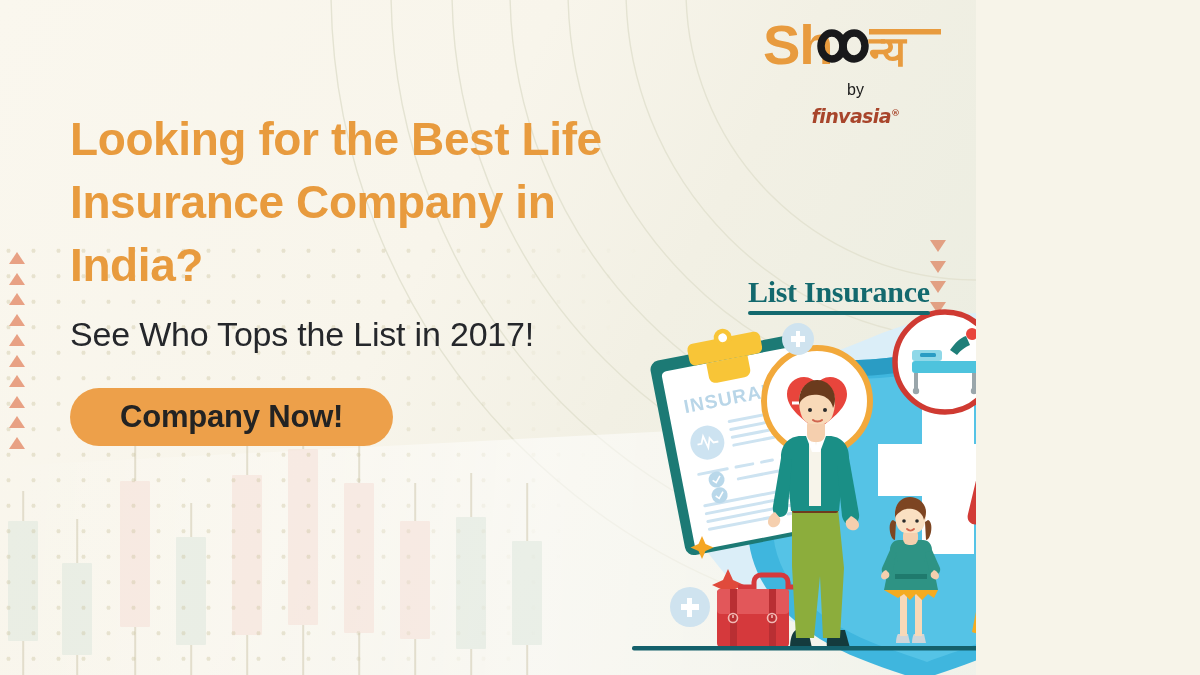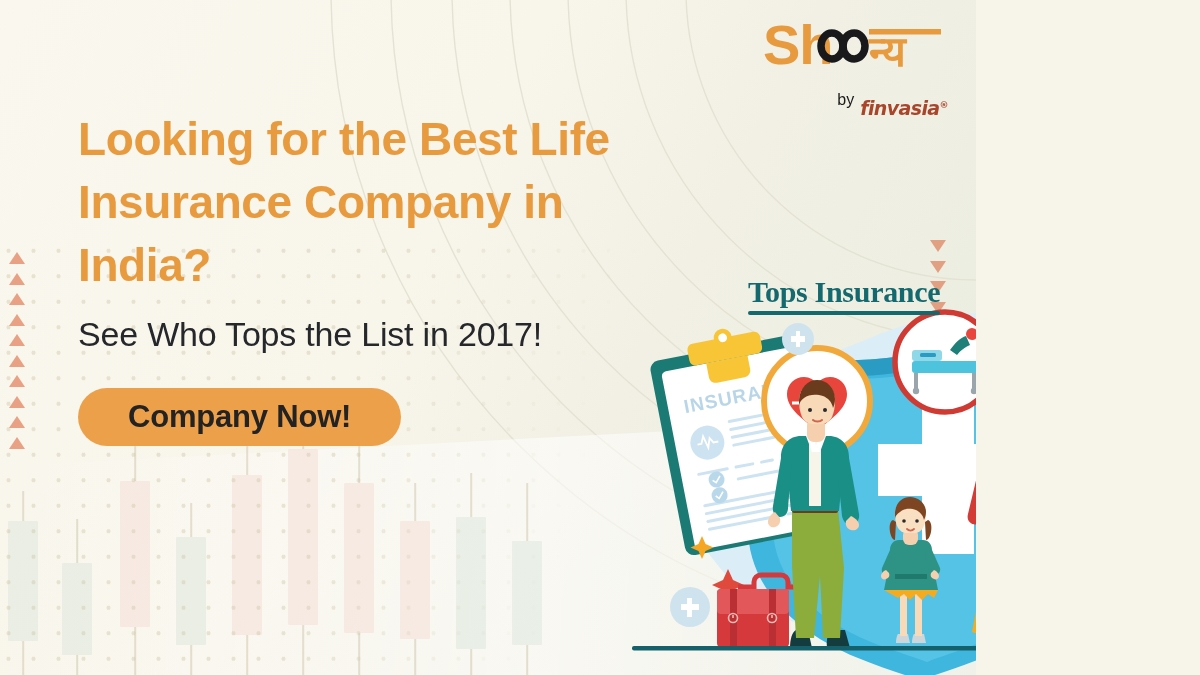--- a/index.html
+++ b/index.html
@@ -55,21 +55,21 @@
   .tri-right { right:30px; top:240px; }
   .tri {
     width:0; height:0;
     border-left:8.5px solid transparent;
     border-right:8.5px solid transparent;
   }
   .tri-up   { border-bottom:12px solid #e8a184; }
   .tri-down { border-top:12px solid #e2a083; }
 
   
-  .copy { position:absolute; left:78px; top:108px; width:600px; z-index:6; }
+  .copy { position:absolute; left:70px; top:108px; width:600px; z-index:6; }
   .headline {
     font-size:46px; line-height:1.37; font-weight:bold;
     color:#e89b3e; letter-spacing:-.4px;
   }
   .subhead {
     margin-top:17px;
     font-size:34px; line-height:1.22; font-weight:normal;
     color:#25272b; letter-spacing:-.2px;
   }
   .cta {
@@ -80,26 +80,26 @@
     font-family:"Liberation Sans", sans-serif;
     font-size:31px; font-weight:bold; color:#232323;
     letter-spacing:-.2px; cursor:pointer;
   }
 
   
   .logo { position:absolute; right:28px; top:16px; z-index:8; text-align:right; }
   .logo-word { font-size:0; line-height:0; white-space:nowrap; }
   .logo-sub {
     margin-top:3px; font-size:16px; color:#1b1b1b;
-    display:flex; align-items:center; justify-content:flex-end; gap:6px;
+    display:flex; align-items:center; justify-content:flex-end; gap:6px;flex-direction:column;
   }
   .logo-sub .brand {
     font-family:"DejaVu Sans", sans-serif;
     font-weight:bold; font-style:italic; color:#a8452b;
-    letter-spacing:-.6px; font-size:19px;margin-top:16px;
+    letter-spacing:-.6px; font-size:19px;
   }
   .logo-sub .reg { font-size:9px; color:#a8452b; vertical-align:super; }
 
   
   .illus { position:absolute; left:620px; top:258px; width:580px; height:417px; z-index:5; }
   .illus svg { display:block; }
   .illus-title {
     position:absolute; left:128px; top:17px;
     font-family:"Liberation Serif", serif;
     font-weight:bold; font-size:30px; color:#13696e;
@@ -418,15 +418,15 @@
         <path d="M377 156c2-12 10-18 19-18 10 0 19 7 19 17 0 5-2 9-4 11-2-6-6-10-12-11-7-1-16 0-20 4-2 2-3 4-3 7z" fill="#7a3a1c"></path>
         <path d="M413 152c8 8 12 26 10 44-2 16-6 26-14 28 4-18 6-40 2-56z" fill="#7a3a1c"></path>
         <circle cx="389" cy="170" r="2" fill="#2b2b2b"></circle>
         <circle cx="403" cy="170" r="2" fill="#2b2b2b"></circle>
         <path d="M392 179c2 2 6 2 8 0" stroke="#d0664f" stroke-width="2" fill="none" stroke-linecap="round"></path>
       </g>
 
       <rect x="12" y="388" width="480" height="4.5" rx="2" fill="#14606b"></rect>
     </svg>
 
-    <div class="illus-title">Tops Insurance</div>
+    <div class="illus-title">List Insurance</div>
   </div>
 </div>
 
 </body></html>

